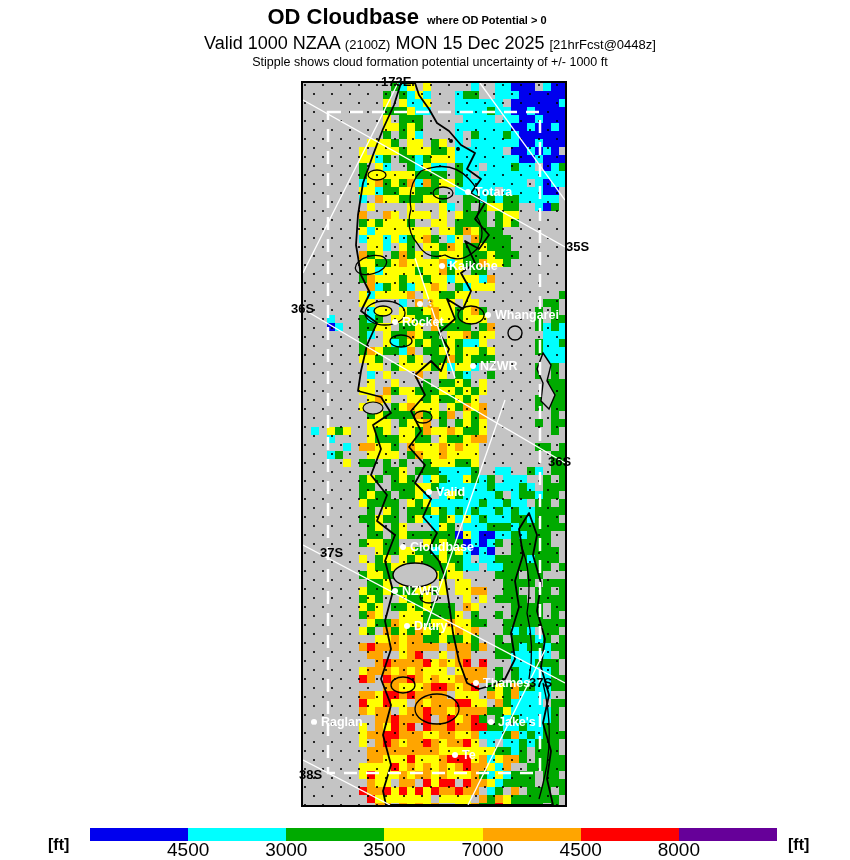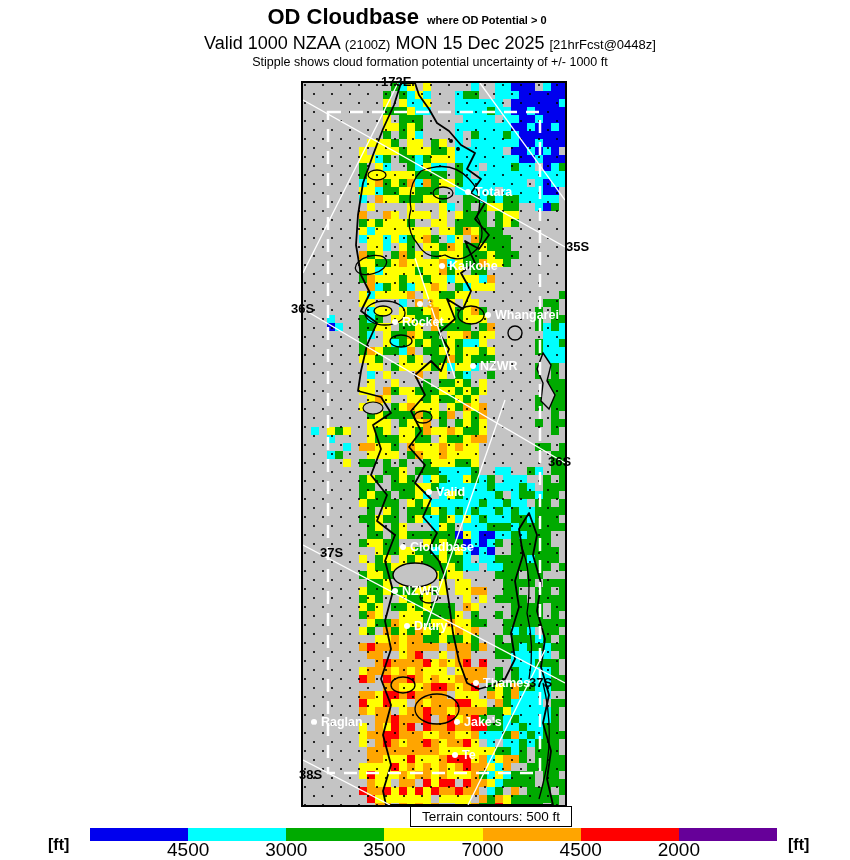--- a/index.html
+++ b/index.html
@@ -2233,21 +2233,20 @@
         <line x1="177" y1="0" x2="262" y2="117"></line>
         <line x1="202" y1="317" x2="122" y2="547"></line>
         <line x1="242" y1="567" x2="165" y2="722"></line>
         <line x1="112" y1="175" x2="152" y2="295"></line>
       </g>
 
       <rect x="25" y="29" width="212" height="661" fill="none" stroke="#fff" stroke-width="2.5" stroke-dasharray="13 9"></rect>
     </svg>
   </div>
 
-  <div id="terrain-note">Terrain contours: 500 ft</div>
 
   <div id="cbar">
       <div class="cseg" style="background: rgb(0, 0, 238);"></div>
       <div class="cseg" style="background: rgb(0, 255, 255);"></div>
       <div class="cseg" style="background: rgb(0, 170, 0);"></div>
       <div class="cseg" style="background: rgb(255, 255, 0);"></div>
       <div class="cseg" style="background: rgb(255, 165, 0);"></div>
       <div class="cseg" style="background: rgb(255, 0, 0);"></div>
       <div class="cseg" style="background: rgb(102, 0, 153);"></div>
     </div>
@@ -2298,31 +2297,31 @@
       <span class="ptxt" style="color: rgb(255, 255, 255);">NZWR</span>
     </div>
     <div class="place" style="left: 404px; top: 620px;">
       <span class="dot"></span>
       <span class="ptxt" style="color: rgb(255, 255, 255);">Drury</span>
     </div>
     <div class="place" style="left: 473px; top: 677px;">
       <span class="dot"></span>
       <span class="ptxt" style="color: rgb(255, 255, 255);">Thames</span>
     </div>
-    <div class="place" style="left: 454px; top: 716px;">
+    <div class="place" style="left: 488px; top: 716px;">
       <span class="dot"></span>
       <span class="ptxt" style="color: rgb(255, 255, 255);">Jake's</span>
     </div>
     <div class="place" style="left: 311px; top: 716px;">
       <span class="dot"></span>
       <span class="ptxt" style="color: rgb(255, 255, 255);">Raglan</span>
     </div>
     <div class="place" style="left: 452px; top: 749px;">
       <span class="dot"></span>
       <span class="ptxt" style="color: rgb(255, 255, 255);">Te</span>
     </div>
     <span class="ctick" style="left: 188.143px;">4500</span>
     <span class="ctick" style="left: 286.286px;">3000</span>
     <span class="ctick" style="left: 384.429px;">3500</span>
     <span class="ctick" style="left: 482.571px;">7000</span>
     <span class="ctick" style="left: 580.714px;">4500</span>
-    <span class="ctick" style="left: 678.857px;">2000</span>
+    <span class="ctick" style="left: 678.857px;">8000</span>
   </div>
 
 </body></html>

